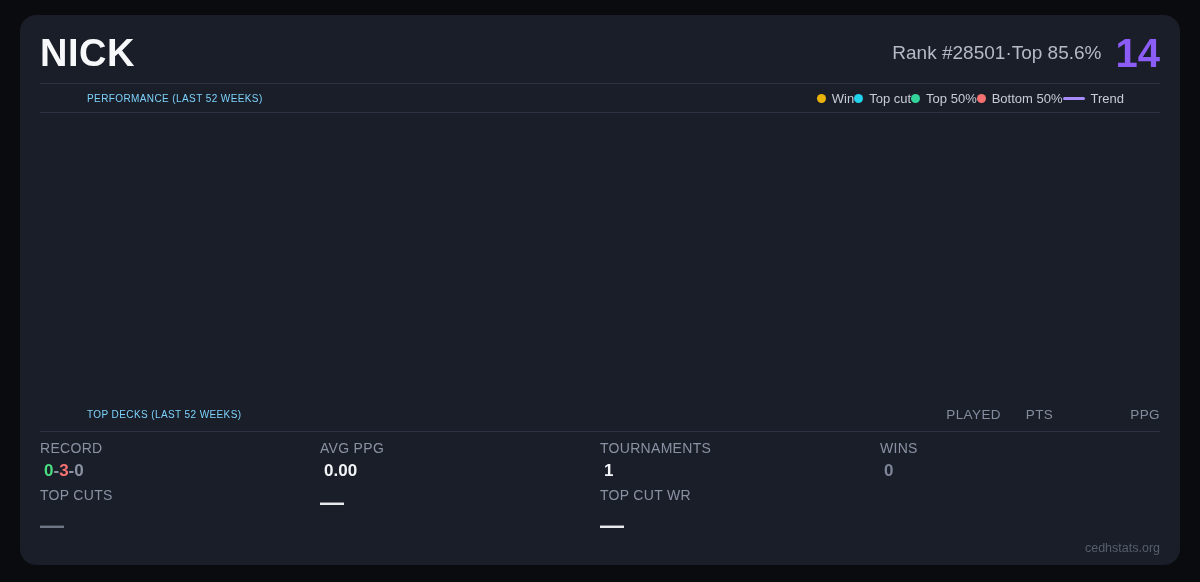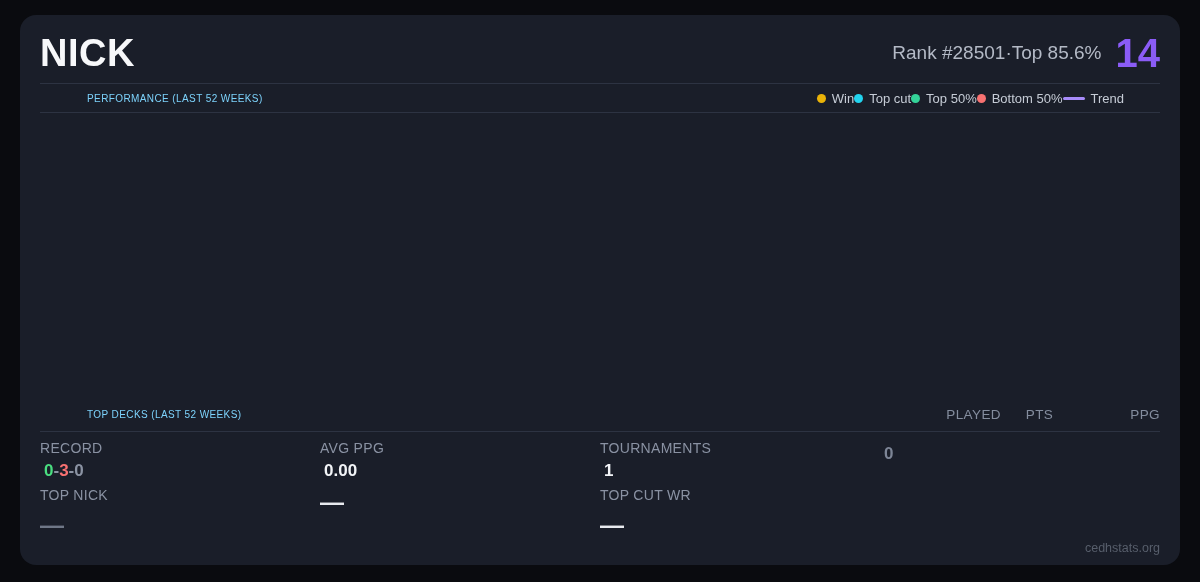--- a/index.html
+++ b/index.html
@@ -203,38 +203,39 @@
     </div>
   </div>
 
   <div class="stats-grid">
 
     <div class="stat-cell">
       <div class="stat-label">RECORD</div>
       <div class="stat-value">
         <span class="rec-win">0</span><span class="rec-sep">-</span><span class="rec-loss">3</span><span class="rec-sep">-</span><span class="rec-draw">0</span>
       </div>
-      <div class="stat-label">TOP NICK</div>
+      <div class="stat-label">TOP CUTS</div>
       <div class="stat-sub-value muted-dash">—</div>
     </div>
 
     <div class="stat-cell">
       <div class="stat-label">AVG PPG</div>
       <div class="stat-value">0.00</div>
       <div class="stat-sub-value">—</div>
     </div>
 
     <div class="stat-cell">
       <div class="stat-label">TOURNAMENTS</div>
       <div class="stat-value">1</div>
       <div class="stat-label">TOP CUT WR</div>
       <div class="stat-sub-value">—</div>
     </div>
 
     <div class="stat-cell">
+      <div class="stat-label">WINS</div>
       <div class="stat-value muted">0</div>
     </div>
 
   </div>
 
   <div class="watermark">cedhstats.org</div>
 
 </div>
 
 </body></html>

